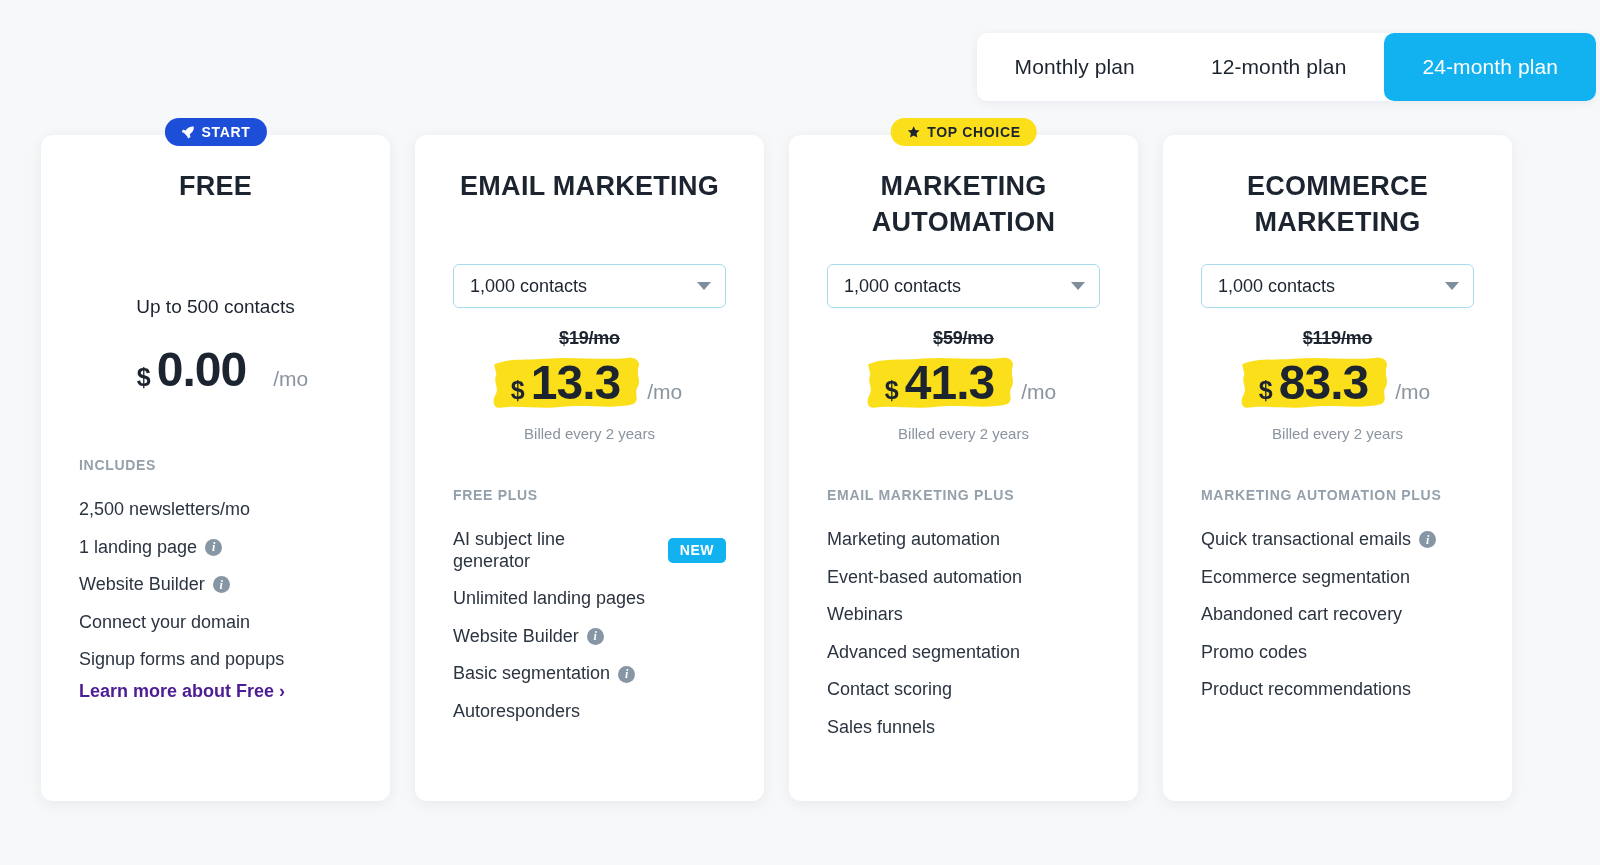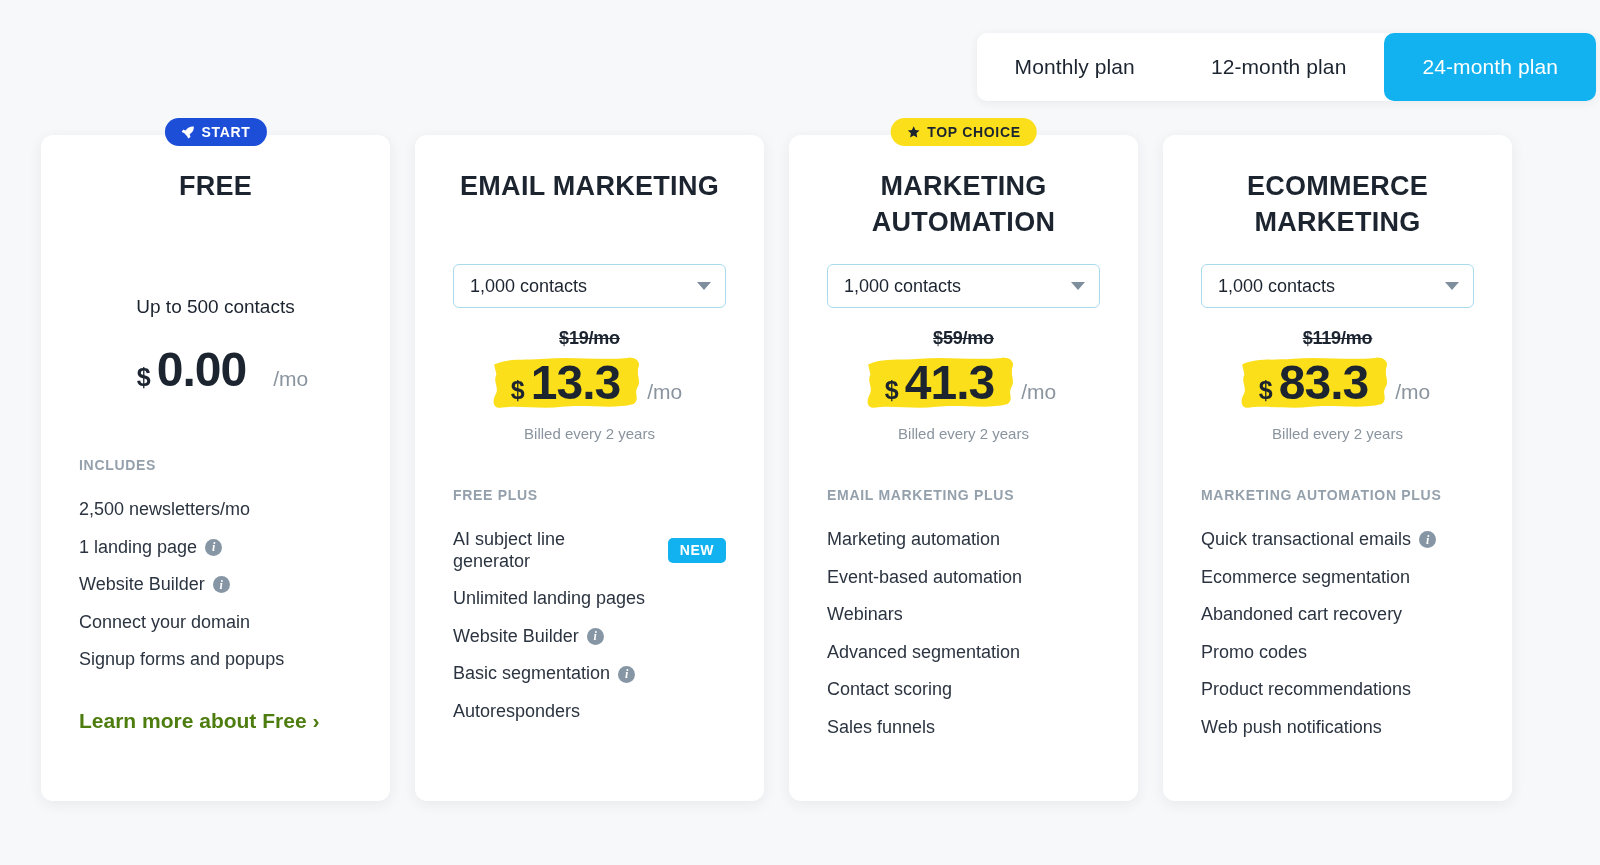--- a/index.html
+++ b/index.html
@@ -253,24 +253,24 @@
     color: #ffffff;
     font-size: 14px;
     font-weight: bold;
     letter-spacing: .5px;
     padding: 4px 12px 5px;
     border-radius: 5px;
     margin-left: 13px;
   }
   .learn-more {
     display: inline-block;
-    margin-top: 30px;
-    font-size: 21px;
-    font-weight: bold;
-    color: #4d7c0f;
+    margin-top: 2px;
+    font-size: 18px;
+    font-weight: bold;
+    color: #4c1d95;
     text-decoration: none;
     cursor: pointer;
   }
 </style>
 </head>
 <body>
 
 <div class="page">
 
   <div class="billing-toggle-wrap">
@@ -442,20 +442,17 @@
           </li>
           <li class="feature-item">
             <span>Abandoned cart recovery</span>
           </li>
           <li class="feature-item">
             <span>Promo codes</span>
           </li>
           <li class="feature-item">
             <span>Product recommendations</span>
           </li>
-          <li class="feature-item">
-            <span>Web push notifications</span>
-          </li>
         </ul>
       </div>
     </div>
 
 </div>
 
 </body></html>

